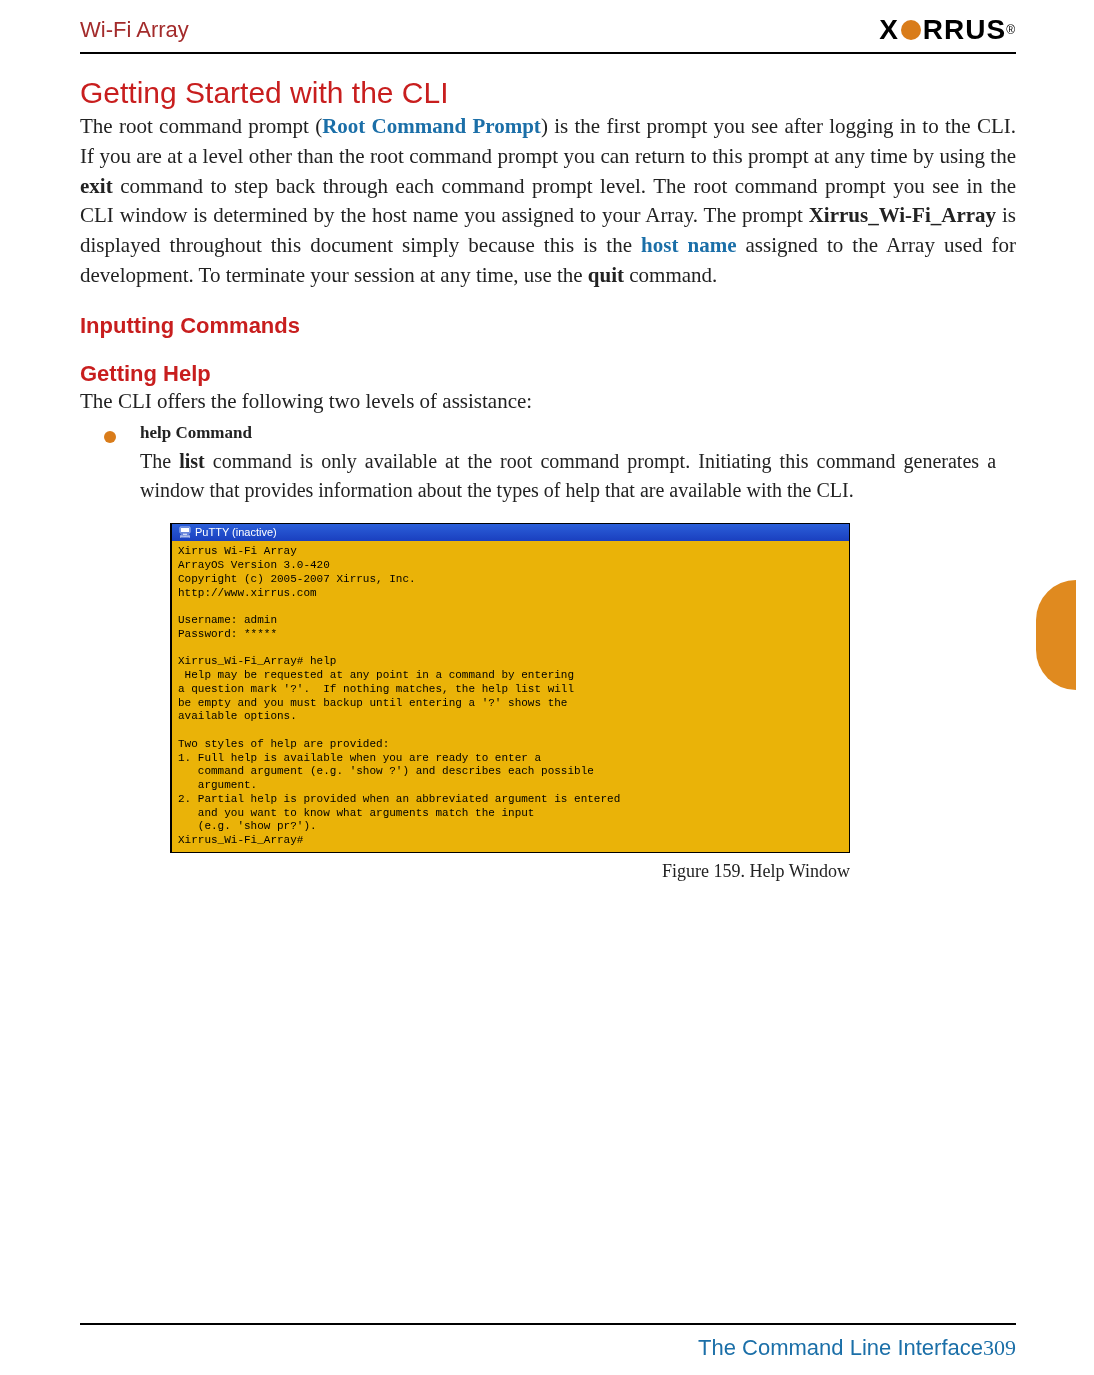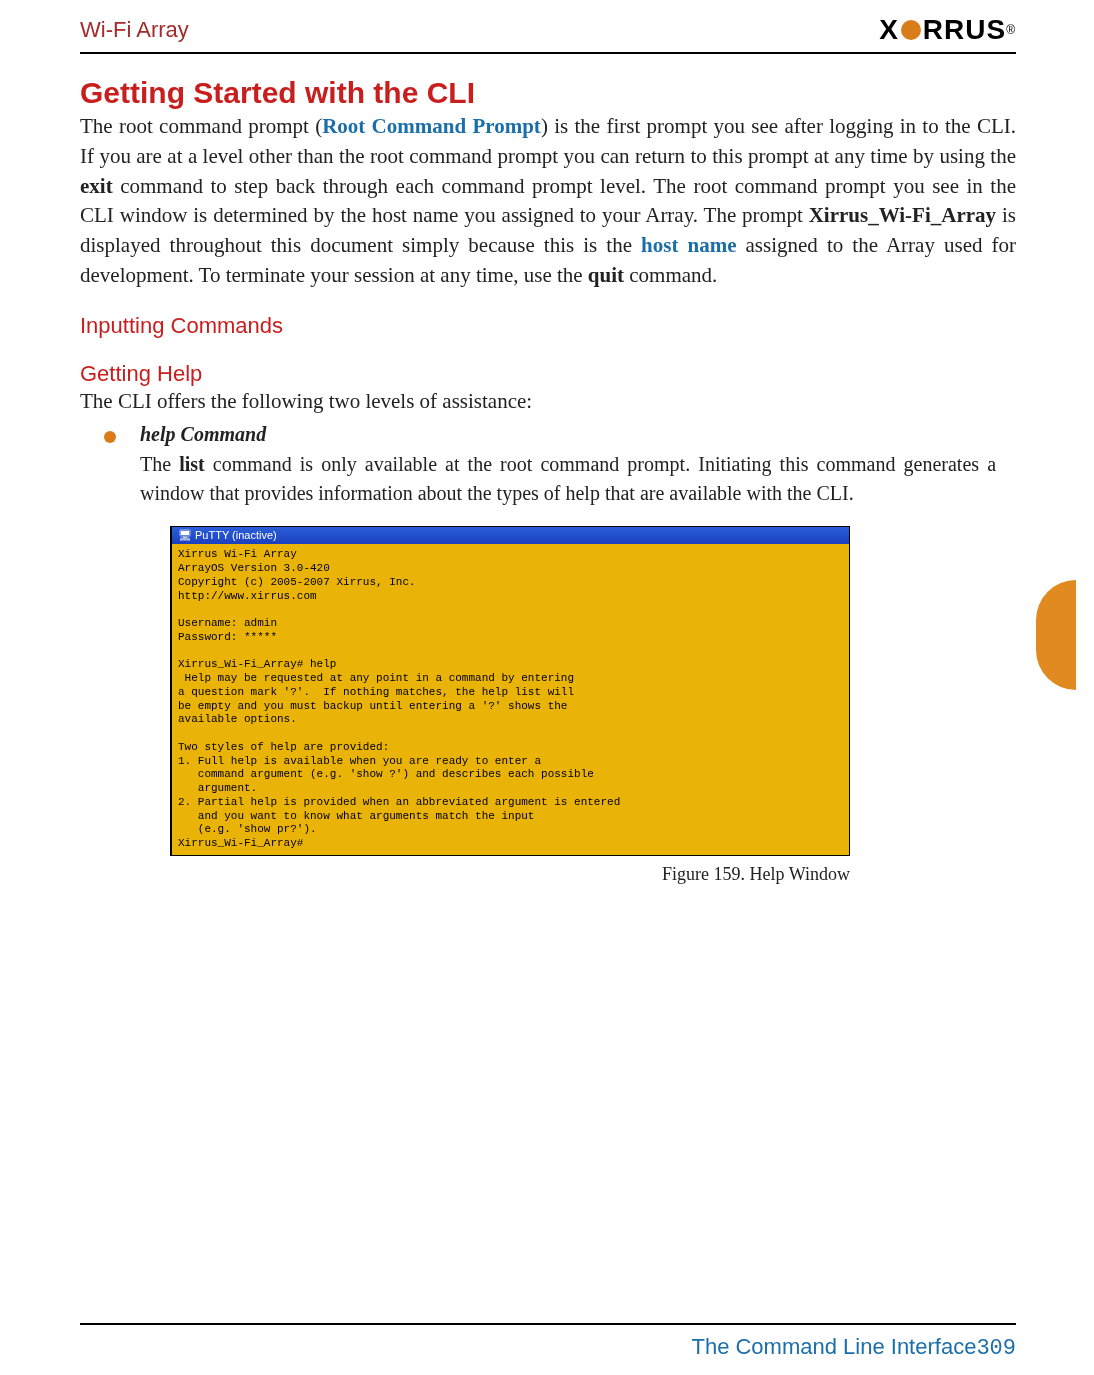--- a/index.html
+++ b/index.html
@@ -52,35 +52,35 @@
   }
   .top-rule {
     height: 2px;
     background: #000;
     margin-top: 6px;
   }
   .h1 {
     font-family: "Trebuchet MS", "Segoe UI", Arial, sans-serif;
     color: #c81e1e;
     font-size: 30px;
-    font-weight: bold;
+    font-weight: normal;
     margin-top: 22px;
     margin-bottom: 2px;
   }
   .body {
     font-size: 21px;
     line-height: 1.42;
     text-align: justify;
   }
   .link { color: #1b6fa8; font-weight: bold; }
   .h2 {
     font-family: "Trebuchet MS", "Segoe UI", Arial, sans-serif;
     color: #c81e1e;
     font-size: 22px;
-    font-weight: normal;
+    font-weight: bold;
     margin-top: 22px;
     margin-bottom: 0;
   }
   .note {
     font-style: italic;
     font-size: 20px;
     line-height: 1.45;
     margin: 10px 20px 8px 20px;
     color: #333;
     text-align: justify;
@@ -105,24 +105,23 @@
     position: absolute;
     left: 24px;
     top: 8px;
     width: 12px;
     height: 12px;
     background: #d97c1a;
     border-radius: 50%;
   }
   .li-title {
     font-weight: bold;
-    font-size: 20px;
+    font-size: 17px;
     color: #222;
     margin-bottom: 4px;
-    font-style: italic;
   }
   .li-body {
     font-size: 20px;
     line-height: 1.45;
     text-align: justify;
     padding-right: 20px;
   }
   .terminal-wrap {
     margin: 18px 0 0 90px;
     width: 680px;
@@ -168,21 +167,21 @@
     display: flex;
     justify-content: flex-end;
     align-items: baseline;
   }
   .footer-left {
     font-family: "Trebuchet MS", "Segoe UI", Arial, sans-serif;
     font-size: 22px;
     color: #1b6fa8;
   }
   .footer-right {
-    font-family: Liberation Mono, monospace;
+    font-family: Liberation Serif, serif;
     font-size: 22px;
     color: #1b6fa8;
   }
   .side-tab {
     position: absolute;
     right: 0;
     top: 580px;
     width: 40px;
     height: 110px;
     background: #e08a1f;

